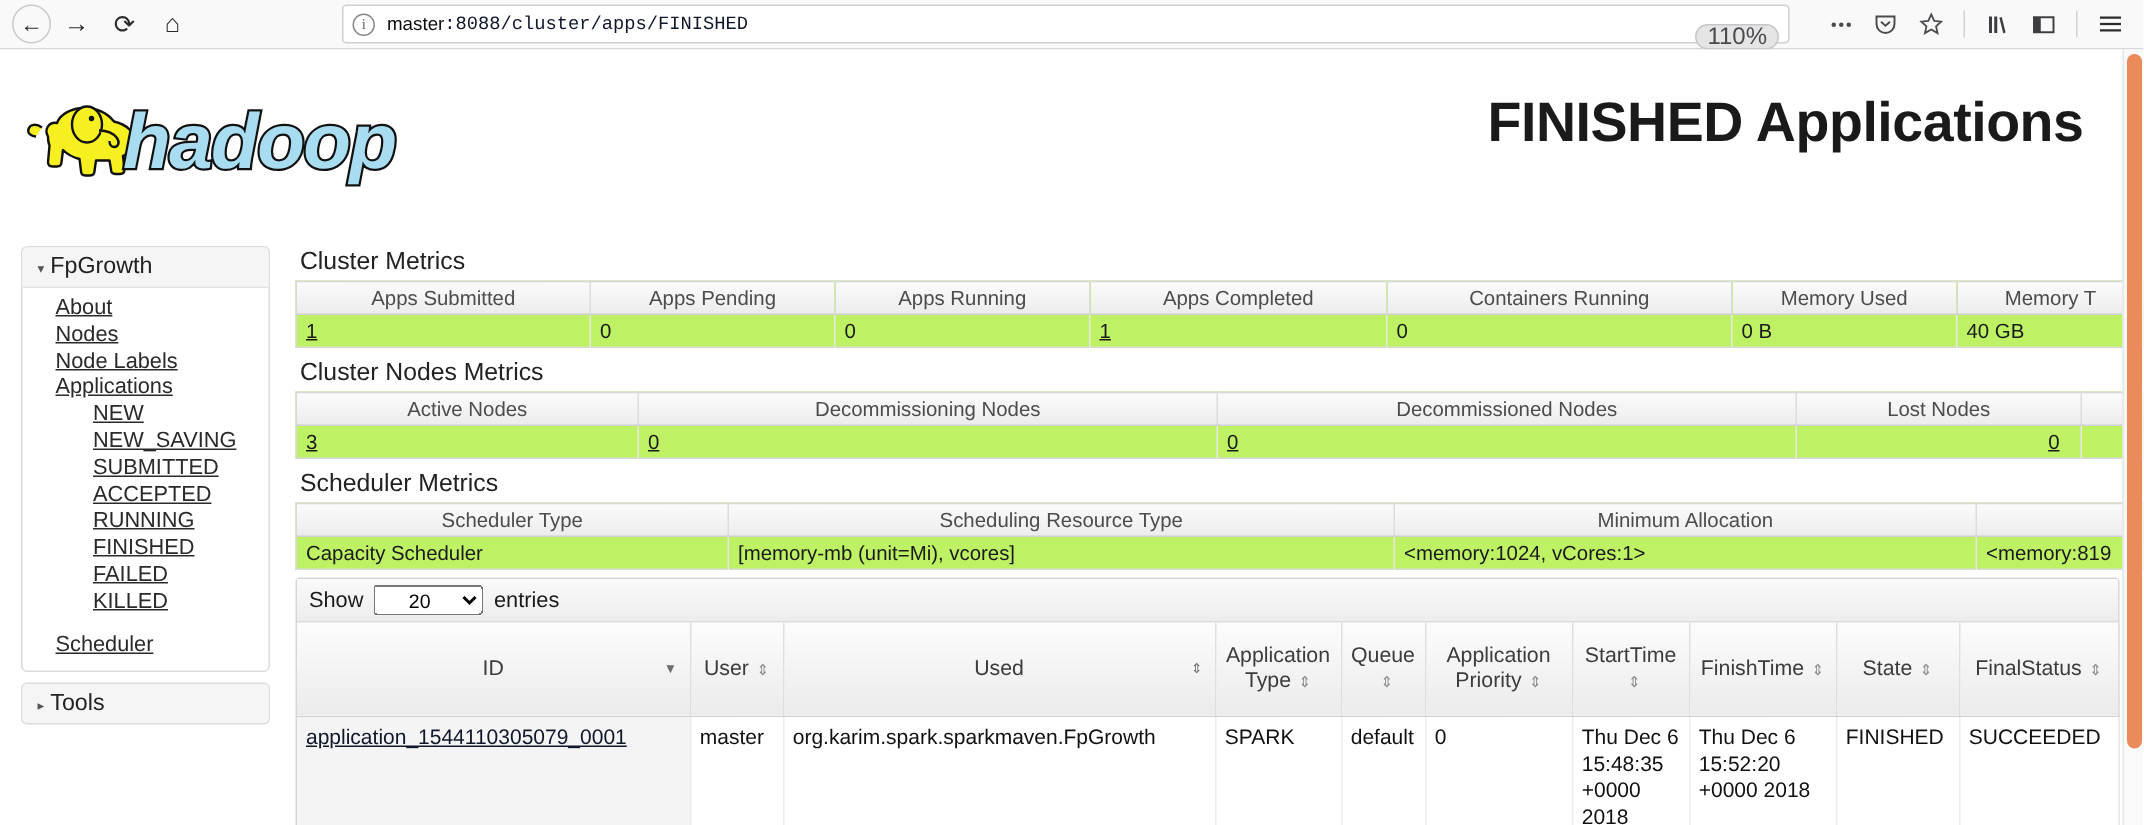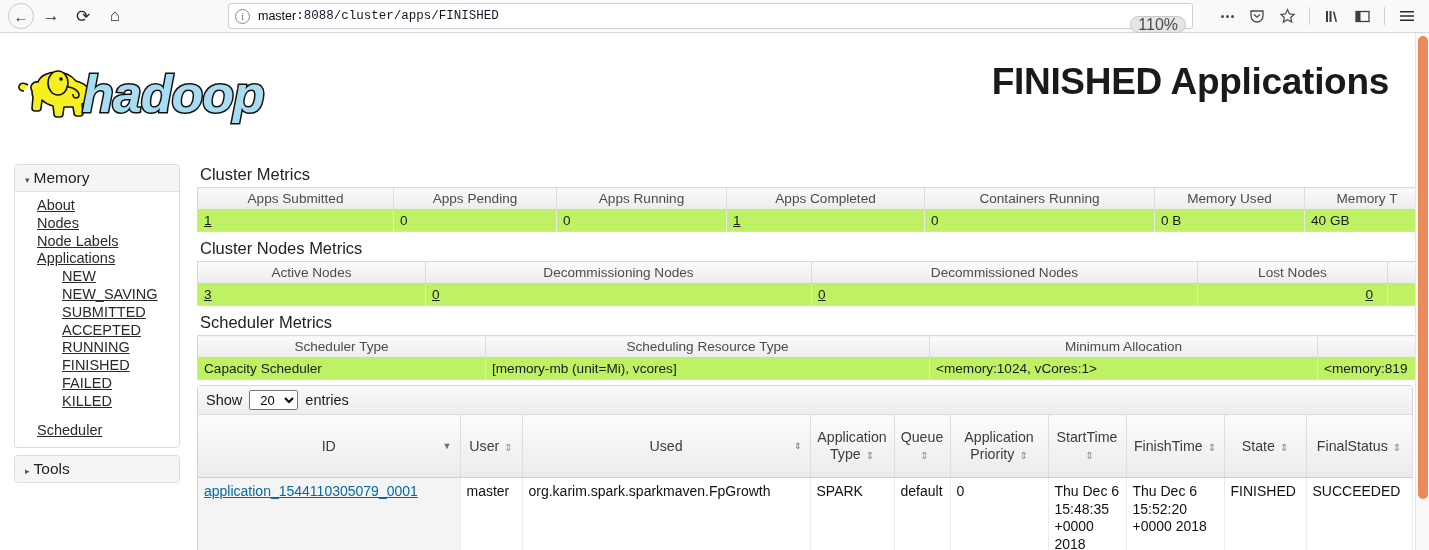--- a/index.html
+++ b/index.html
@@ -222,22 +222,23 @@
     background: linear-gradient(#fafafa, #ededed);
     border-bottom: 1px solid #dcdcdc;
     padding: 4px 8px;
     font-size: 14.5px;
     color: #1a1a1a;
   }
   #apps-toolbar select {
     font-size: 13px;
     font-family: "Liberation Sans", sans-serif;
     margin: 0 3px;
-    padding: 0 6px;
+    padding: 0 18px;
     height: 20px;
+    text-align: center;
   }
   table.apps {
     border-collapse: collapse;
     table-layout: fixed;
     width: 1214px;
     font-size: 13.8px;
   }
   table.apps th {
     background: linear-gradient(#fcfcfc, #ebebeb);
     border-right: 1px solid #dedede;
@@ -262,21 +263,21 @@
     border-right: 1px solid #ececec;
     padding: 5px 6px;
     vertical-align: top;
     color: #111;
     font-size: 14px;
     line-height: 17.5px;
     background: #ffffff;
   }
   table.apps td.sorted-col { background: #f4f4f4; }
   table.apps td a {
-    color: #0369a1;
+    color: #0f172a;
     text-decoration: underline;
     cursor: pointer;
   }
 </style>
 </head>
 <body>
 
 <div id="browser-chrome">
   <div class="nav-btns">
     <div class="nav-btn back">←</div>
@@ -352,21 +353,21 @@
 
         <text x="68" y="55" font-family="'Liberation Sans', sans-serif" font-size="52" font-weight="bold" font-style="italic" fill="#a8dcf0" stroke="#111" stroke-width="3" paint-order="stroke" letter-spacing="-1">hadoop</text>
       </svg>
     </div>
     <div id="page-title">FINISHED Applications</div>
   </div>
 
   <div id="sidebar">
     <div class="nav-block">
       <div class="nav-header">
-        <span class="caret">▾</span><span>Memory</span>
+        <span class="caret">▾</span><span>FpGrowth</span>
       </div>
       <div class="nav-body">
         <a class="nav-link">About</a>
         <a class="nav-link">Nodes</a>
         <a class="nav-link">Node Labels</a>
         <a class="nav-link">Applications</a>
         <a class="nav-link sub">NEW</a>
         <a class="nav-link sub">NEW_SAVING</a>
         <a class="nav-link sub">SUBMITTED</a>
         <a class="nav-link sub">ACCEPTED</a>

